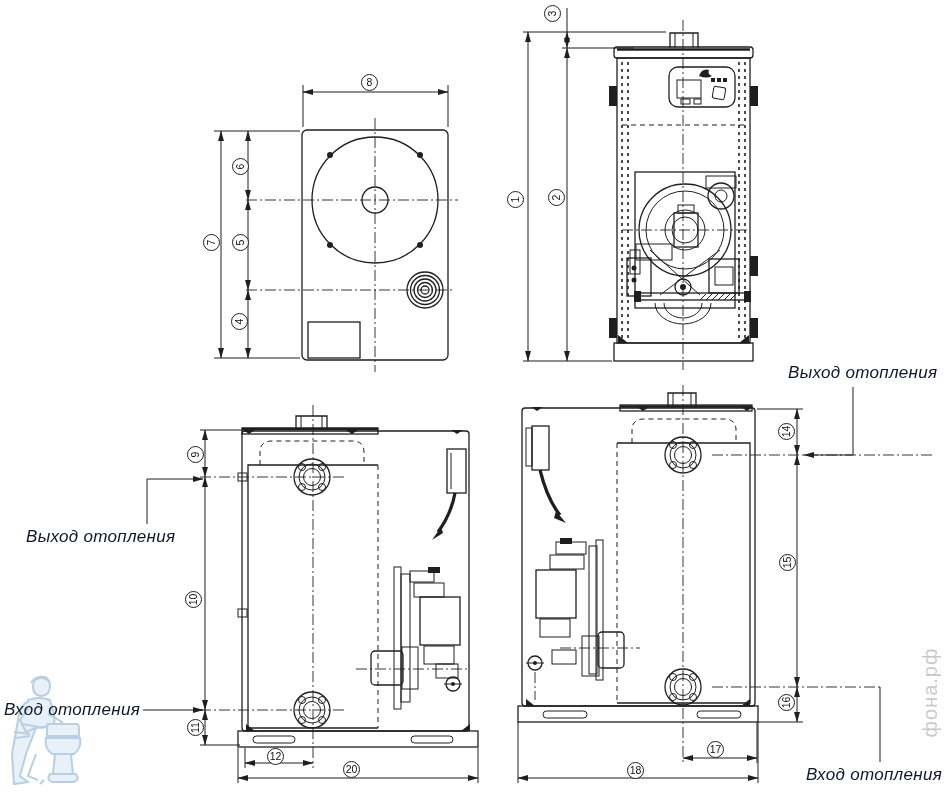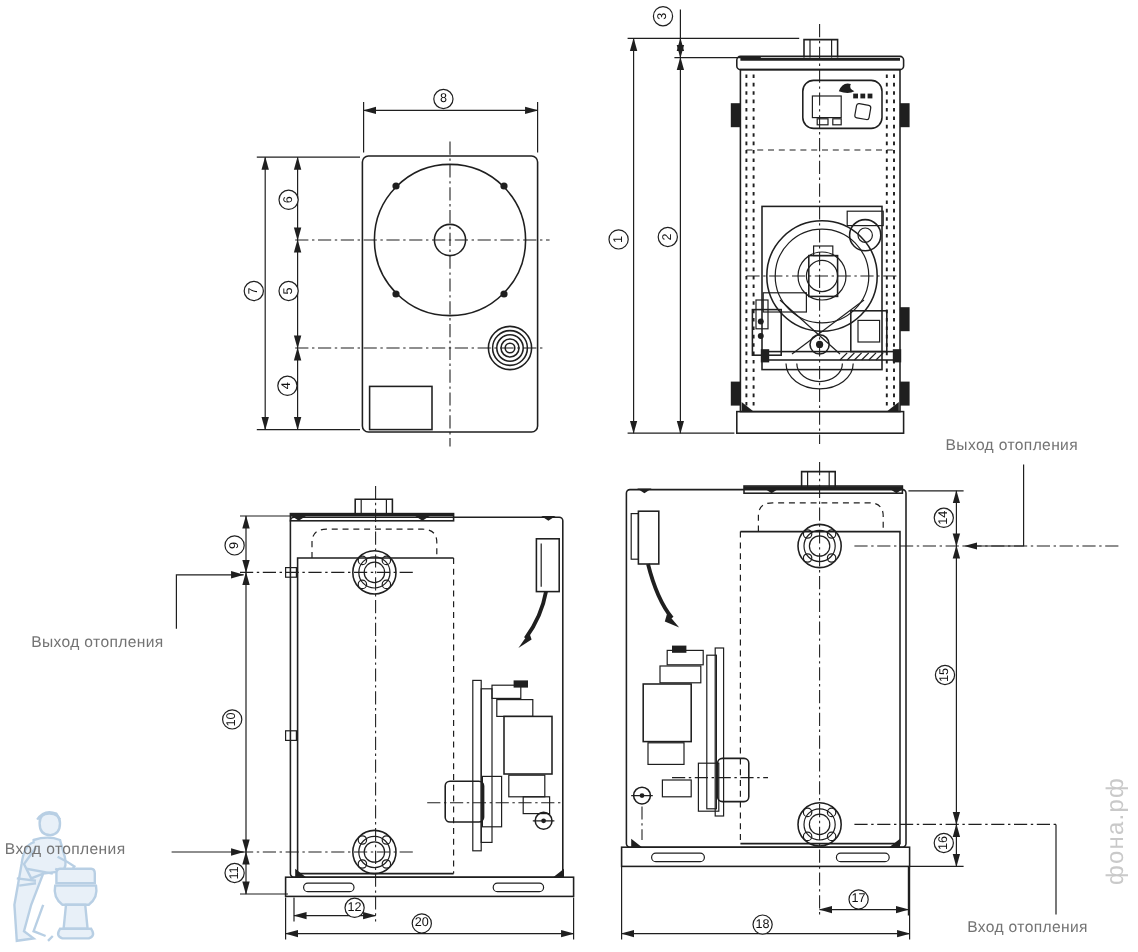--- a/index.html
+++ b/index.html
@@ -13,21 +13,21 @@
   .dashdense{fill:none;stroke:#1f1f1f;stroke-width:1.6;stroke-dasharray:3 4;}
   .cl{fill:none;stroke:#1f1f1f;stroke-width:0.9;stroke-dasharray:11 3 2 3;}
   .dim{fill:none;stroke:#1f1f1f;stroke-width:1;}
   .blk{fill:#1f1f1f;stroke:none;}
   .wm{fill:none;stroke:#b5cde3;stroke-width:2;}
   .wmf{fill:#e7f0f8;stroke:#b5cde3;stroke-width:2;}
   .dim-marker{position:absolute;width:17px;height:17px;border:1.3px solid #1f1f1f;
       border-radius:50%;background:#fff;font-size:10.5px;line-height:15px;text-align:center;
       color:#111;box-sizing:border-box;}
   .rot{transform:rotate(-90deg);}
-  .lbl{position:absolute;font-size:13px;color:#737373;white-space:nowrap;letter-spacing:0.3px;}
+  .lbl{position:absolute;font-size:17px;color:#0f172a;white-space:nowrap;letter-spacing:0.3px;font-style:italic;}
   .wm-v{position:absolute;left:868px;top:681px;width:124px;text-align:center;
       transform:rotate(-90deg);color:#c9c9c9;font-size:20px;letter-spacing:1px;}
 </style>
 </head>
 <body>
 
 <div id="stage">
 
 <svg width="948" height="793" viewBox="0 0 948 793">
   <defs>
@@ -326,21 +326,21 @@
 <span class="dim-marker rot" style="left:548px;top:189px;">2</span>
 <span class="dim-marker rot" style="left:544px;top:5px;">3</span>
 <span class="dim-marker rot" style="left:231px;top:313px;">4</span>
 <span class="dim-marker rot" style="left:232px;top:234px;">5</span>
 <span class="dim-marker rot" style="left:232px;top:158px;">6</span>
 <span class="dim-marker rot" style="left:203px;top:234px;">7</span>
 <span class="dim-marker" style="left:361px;top:74px;">8</span>
 <span class="dim-marker rot" style="left:187px;top:446px;">9</span>
 <span class="dim-marker rot" style="left:185px;top:591px;">10</span>
 <span class="dim-marker rot" style="left:187px;top:719px;">11</span>
-<span class="dim-marker" style="left:267px;top:748px;margin-left:20px;">12</span>
+<span class="dim-marker" style="left:267px;top:748px;">12</span>
 <span class="dim-marker" style="left:343px;top:761px;">20</span>
 <span class="dim-marker rot" style="left:778px;top:423px;">14</span>
 <span class="dim-marker rot" style="left:779px;top:554px;">15</span>
 <span class="dim-marker rot" style="left:778px;top:694px;">16</span>
 <span class="dim-marker" style="left:707px;top:741px;">17</span>
 <span class="dim-marker" style="left:627px;top:762px;">18</span>
 
 <div class="lbl" style="left:26px;top:527px;">Выход отопления</div>
 <div class="lbl" style="left:4px;top:700px;">Вход отопления</div>
 <div class="lbl" style="left:788px;top:363px;">Выход отопления</div>

